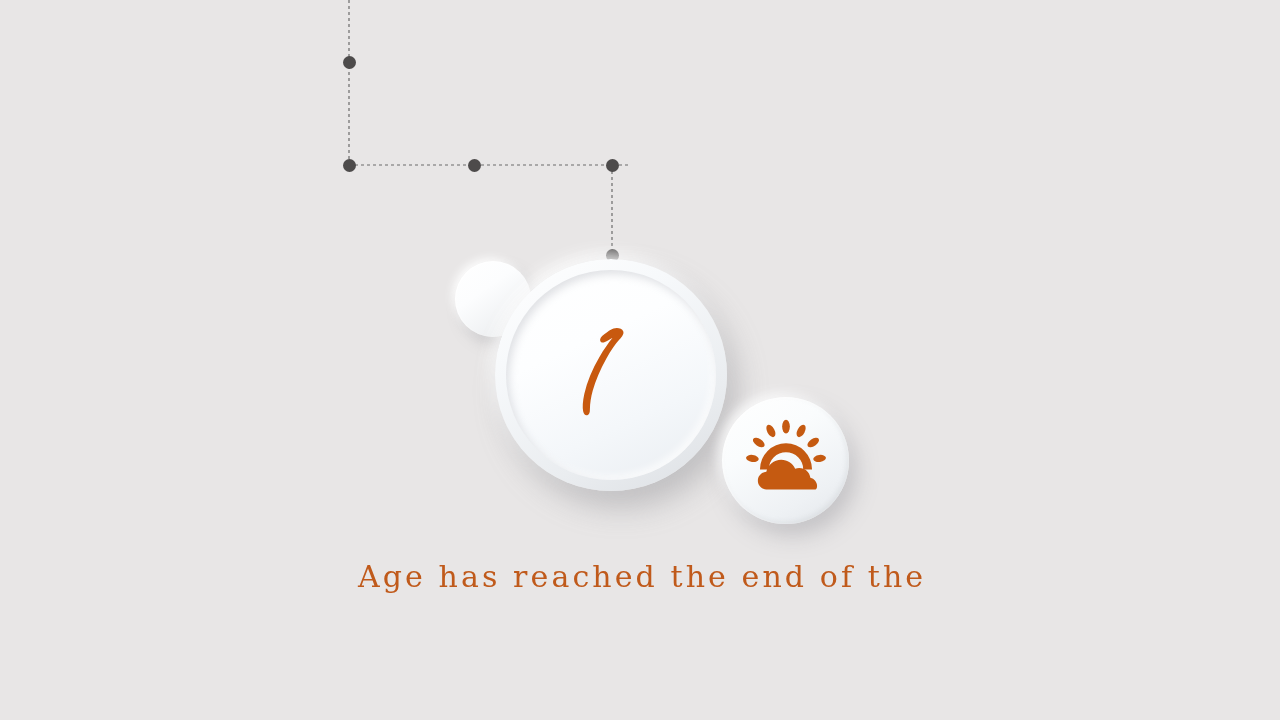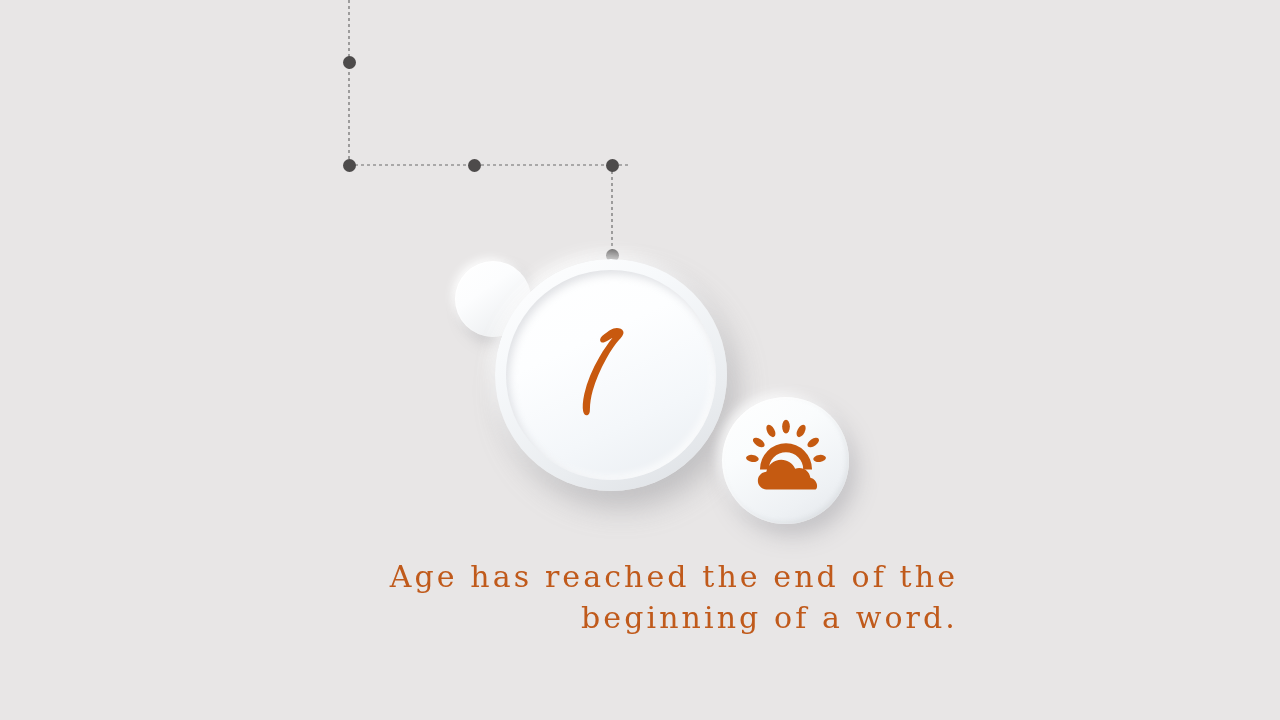--- a/index.html
+++ b/index.html
@@ -120,21 +120,20 @@
     width: 84px;
     height: 84px;
   }
 
   
   .caption {
     position: absolute;
     left: 358px;
     top: 556px;
     width: 600px;
-    text-align: right;
   }
   .caption-line {
     font-family: "DejaVu Serif", "Liberation Serif", serif;
     font-size: 30px;
     line-height: 41px;
     color: #c05a1b;
     letter-spacing: 3.1px;
     white-space: pre;
   }
 </style>
@@ -205,16 +204,15 @@
                  C 62.4 58.7, 64.1 58.4, 65.8 58.4
                  C 72.6 58.4, 78.2 63.4, 79.0 69.9
                  C 83.6 71.0, 87.0 75.0, 87.0 79.8
                  C 87.0 82.0, 86.3 83.2, 85.2 84 Z"></path>
       </g>
     </svg>
   </div>
 
   <div class="caption">
     <div class="caption-line">Age has reached the end of the</div>
-    <div class="caption-line">beginning of a word.</div>
   </div>
 
 </div>
 
 </body></html>

